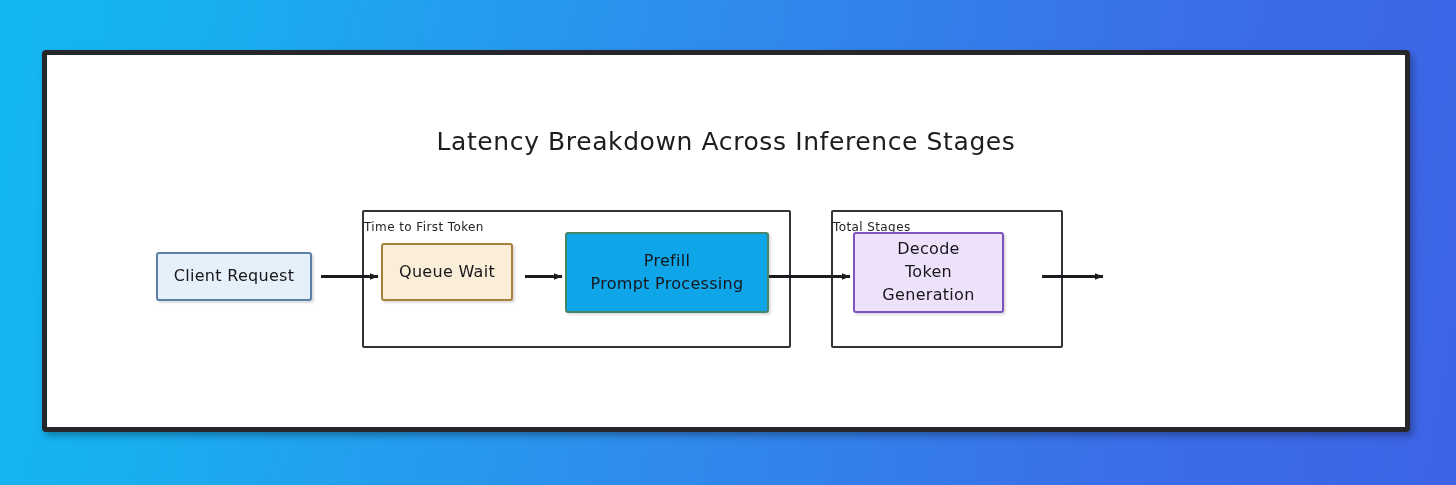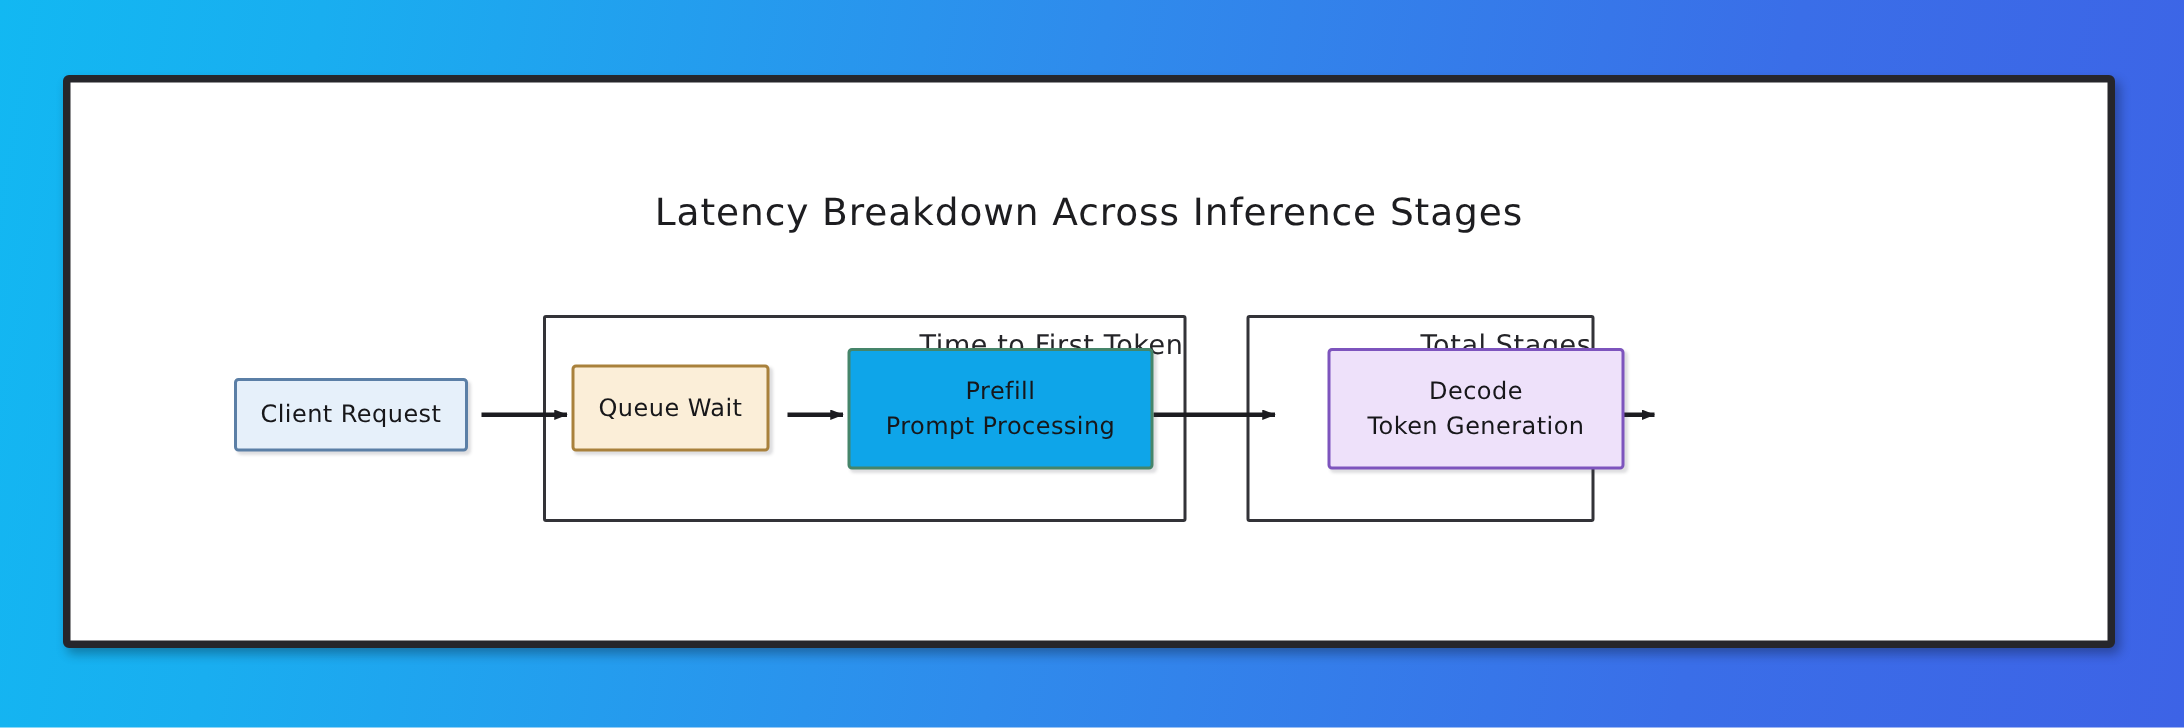--- a/index.html
+++ b/index.html
@@ -63,22 +63,22 @@
     box-sizing: border-box;
     border: 2.5px solid #333338;
     background: transparent;
     border-radius: 2px;
   }
   .subgraph-label {
     position: absolute;
     top: 8px;
     left: 0;
     width: 100%;
-    text-align: right;
-    font-size: 18px;
+    text-align: left;
+    font-size: 12px;
     color: #242428;
     letter-spacing: 0.4px;
     white-space: nowrap;
   }
 
   #sg-ttft { left: 315px; top: 155px; width: 429px; height: 138px; }
   #sg-total { left: 784px; top: 155px; width: 232px; height: 138px; }
 
   
   .node {
@@ -106,22 +106,22 @@
   }
   #node-queue {
     left: 334px; top: 188px; width: 132px; height: 58px;
     background: #fbeed8; border-color: #a9813c;
   }
   #node-prefill {
     left: 518px; top: 177px; width: 204px; height: 81px;
     background: #0ea5e9; border-color: #45856a;
   }
   #node-decode {
-    left: 806px; top: 177px; width: 198px; height: 81px;
-    background: #eee1fa; border-color: #7d54bd; margin-left: 32px;
+    left: 806px; top: 177px; width: 151px; height: 81px;
+    background: #eee1fa; border-color: #7d54bd;
   }
   #node-stream {
     left: 1059px; top: 197px; width: 188px; height: 49px;
     background: #fae6e6; border-color: #ab5f5f;
   }
 
   
   #edges {
     position: absolute;
     left: 0; top: 0;

